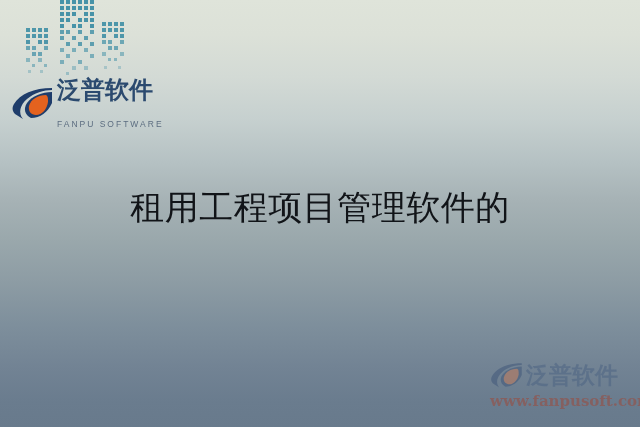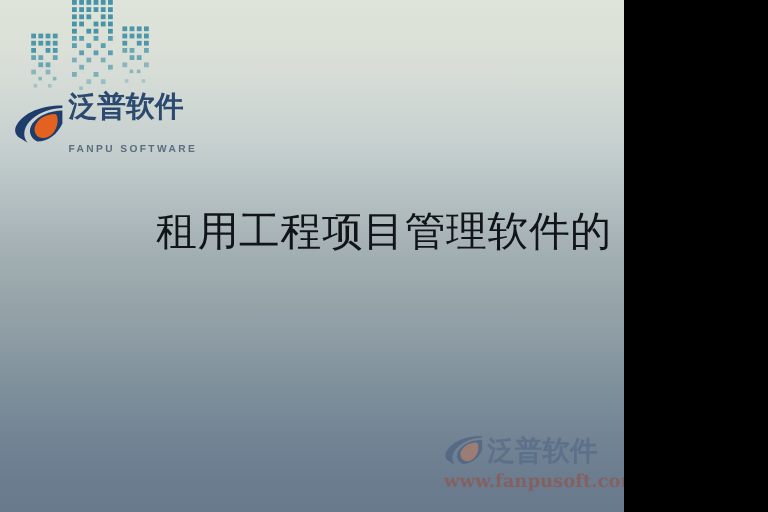--- a/index.html
+++ b/index.html
@@ -2,21 +2,21 @@
 <html><head>
 <meta charset="utf-8">
 <style>
   html, body {
     margin: 0;
     padding: 0;
     background: #000;
   }
   #banner {
     position: relative;
-    width: 520px;
+    width: 640px;
     height: 427px;
     overflow: hidden;
     font-family: "Liberation Sans", sans-serif;
     background: linear-gradient(180deg,
         #dfe4da 0%,
         #dce1d8 8%,
         #d3dad5 18%,
         #c6d0cf 28%,
         #b5c1c3 38%,
         #a6b2b5 47%,
@@ -63,32 +63,32 @@
     font-family: "Liberation Sans", sans-serif;
     font-size: 24px;
     font-weight: 700;
     color: #2b4a6f;
     letter-spacing: 0px;
     white-space: nowrap;
   }
   #brand-en {
     font-family: "Liberation Sans", sans-serif;
     font-size: 8.5px;
-    font-weight: 700;
+    font-weight: 400;
     color: #5c6d80;
     letter-spacing: 2.0px;
     margin-top: 18px;
     white-space: nowrap;
   }
 
   
   #headline {
     position: absolute;
     left: 0;
-    top: 168px;
+    top: 182px;
     width: 640px;
     text-align: center;
     font-family: "DejaVu Serif", "Liberation Serif", serif;
     font-size: 34px;
     line-height: 50px;
     color: #111418;
     letter-spacing: 0.5px;
   }
   #headline .hl-line {
     display: block;

